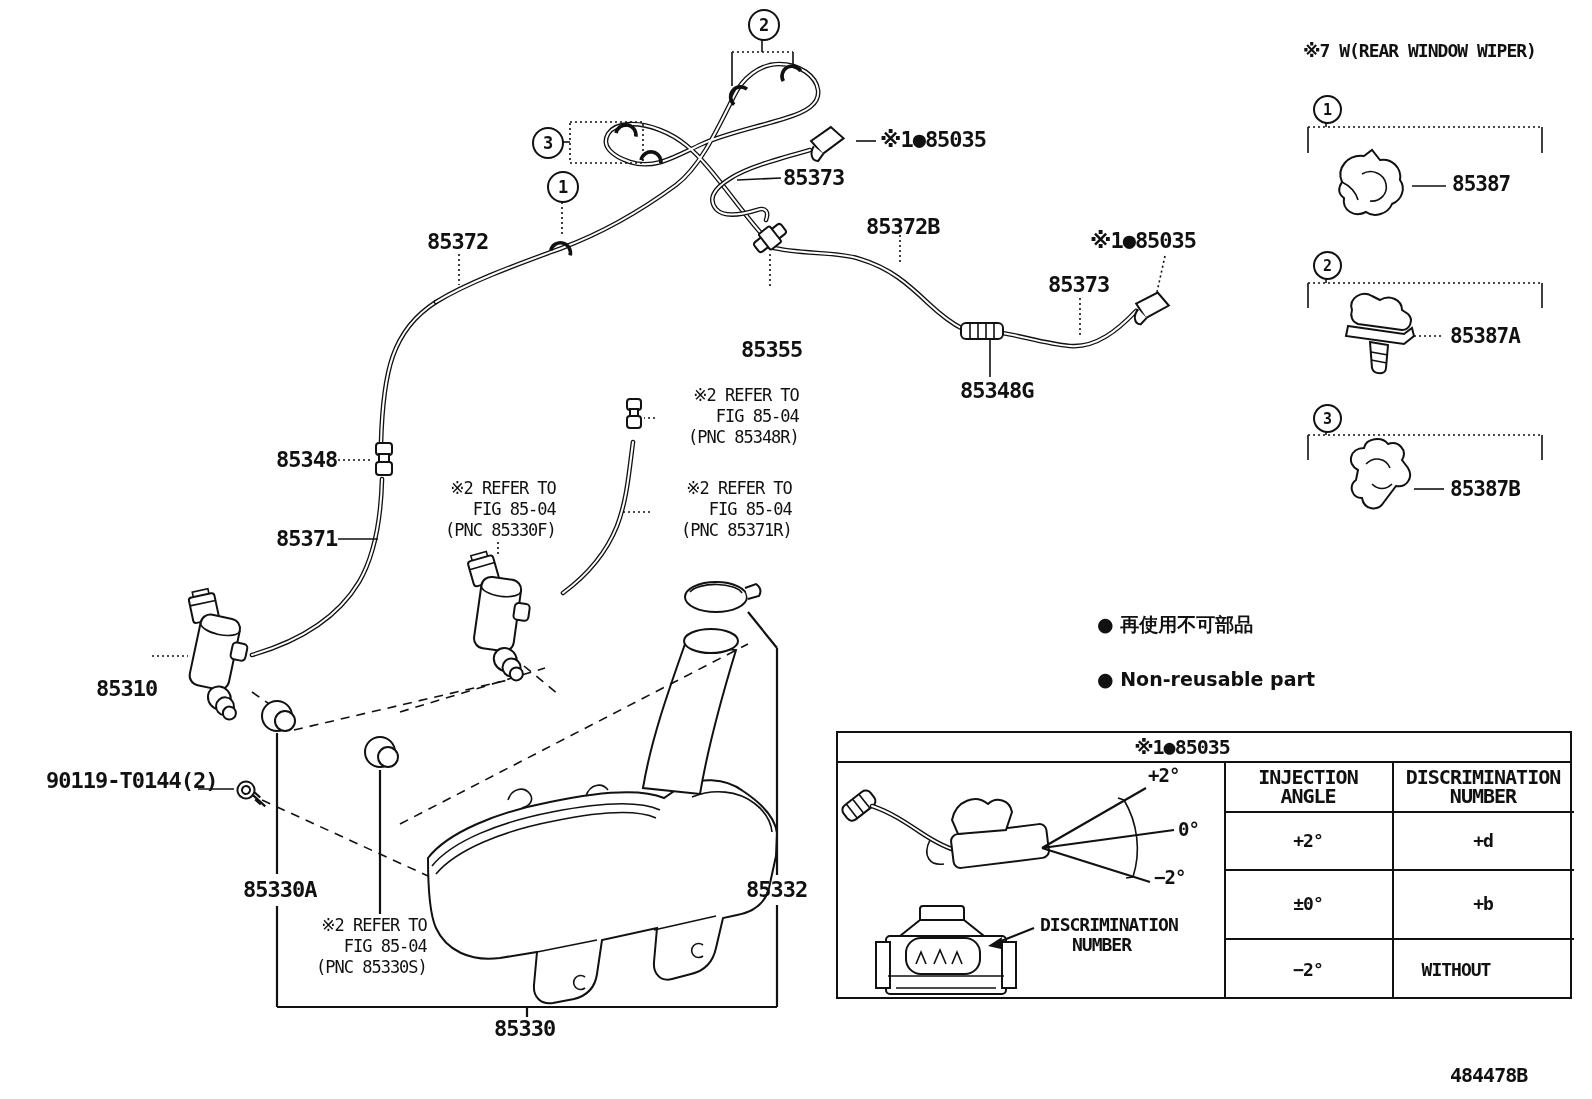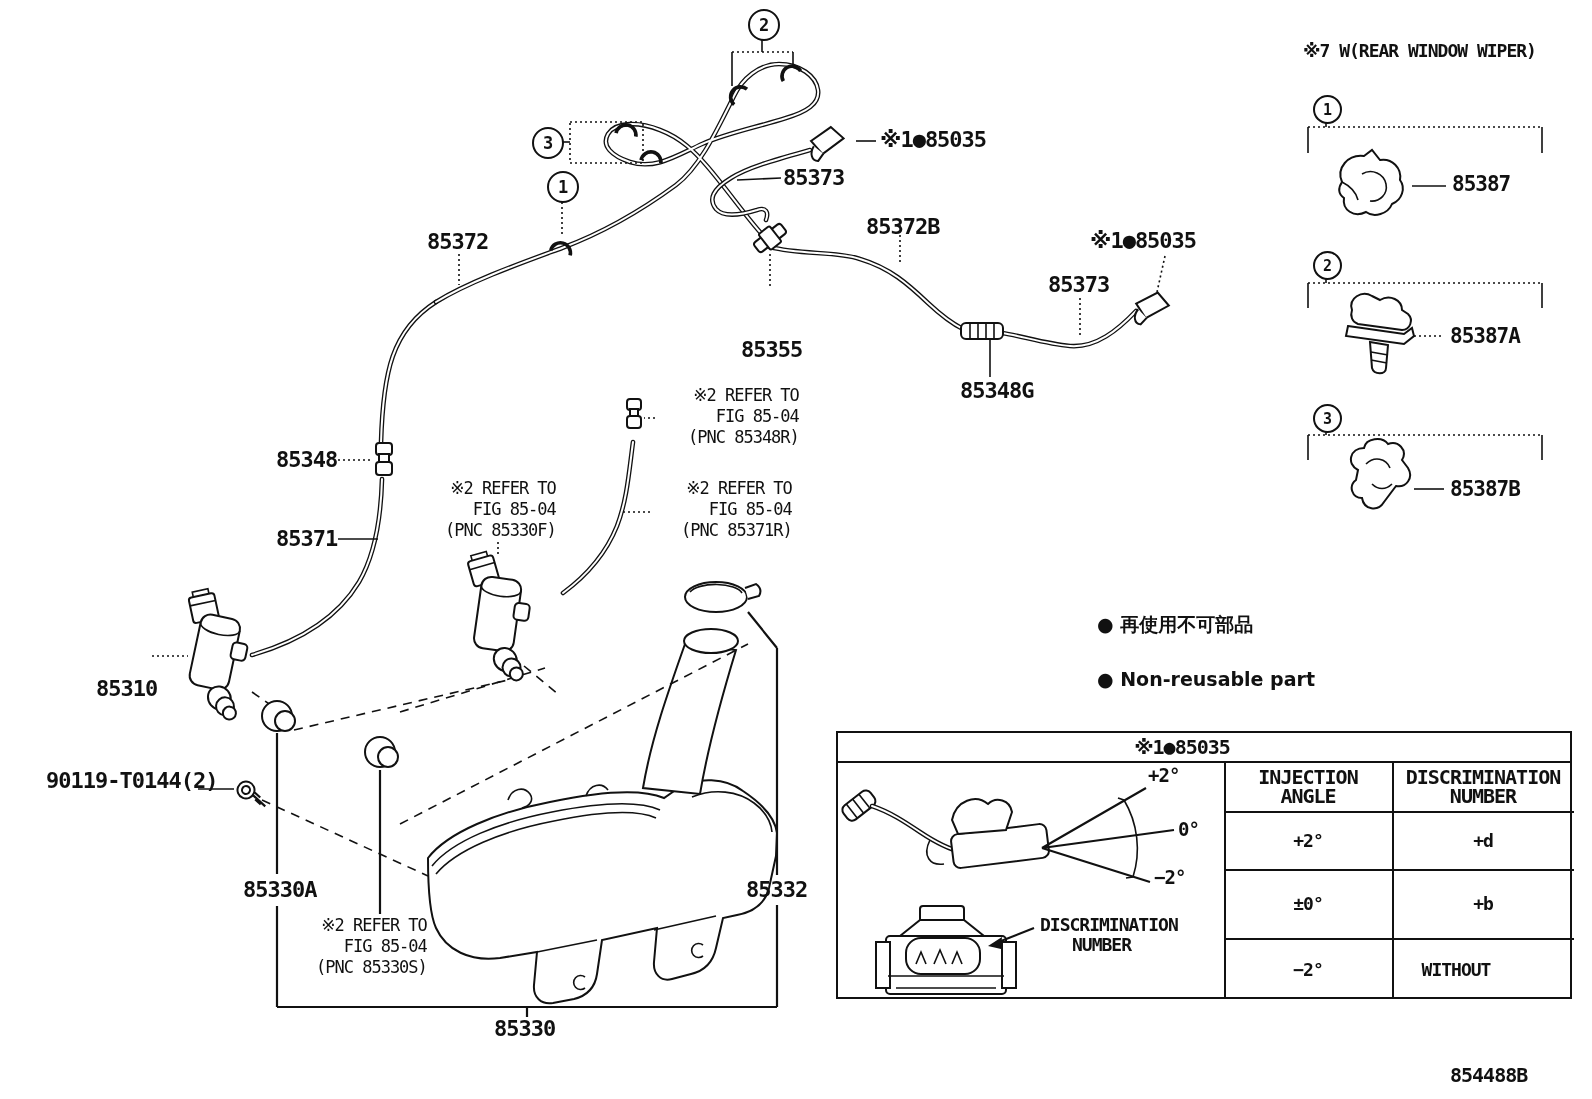--- a/index.html
+++ b/index.html
@@ -336,15 +336,15 @@
   <div class="tcell" style="left:470px;top:236px;">−2°</div>
   <div class="tcell" style="left:618px;top:236px;">WITHOUT</div>
 </div>
 
 <div class="fanlabel" style="left:1148px;top:764px;">+2°</div>
 <div class="fanlabel" style="left:1178px;top:818px;">0°</div>
 <div class="fanlabel" style="left:1154px;top:866px;">−2°</div>
 <div class="fanlabel" style="left:1040px;top:914px;font-size:18px;">DISCRIMINATION</div>
 <div class="fanlabel" style="left:1072px;top:934px;font-size:18px;">NUMBER</div>
 
-<div class="figcode" style="left:1450px;top:1063px;">854488B</div>
+<div class="figcode" style="left:1450px;top:1063px;">484478B</div>
 
 </div>
 
 </body></html>

